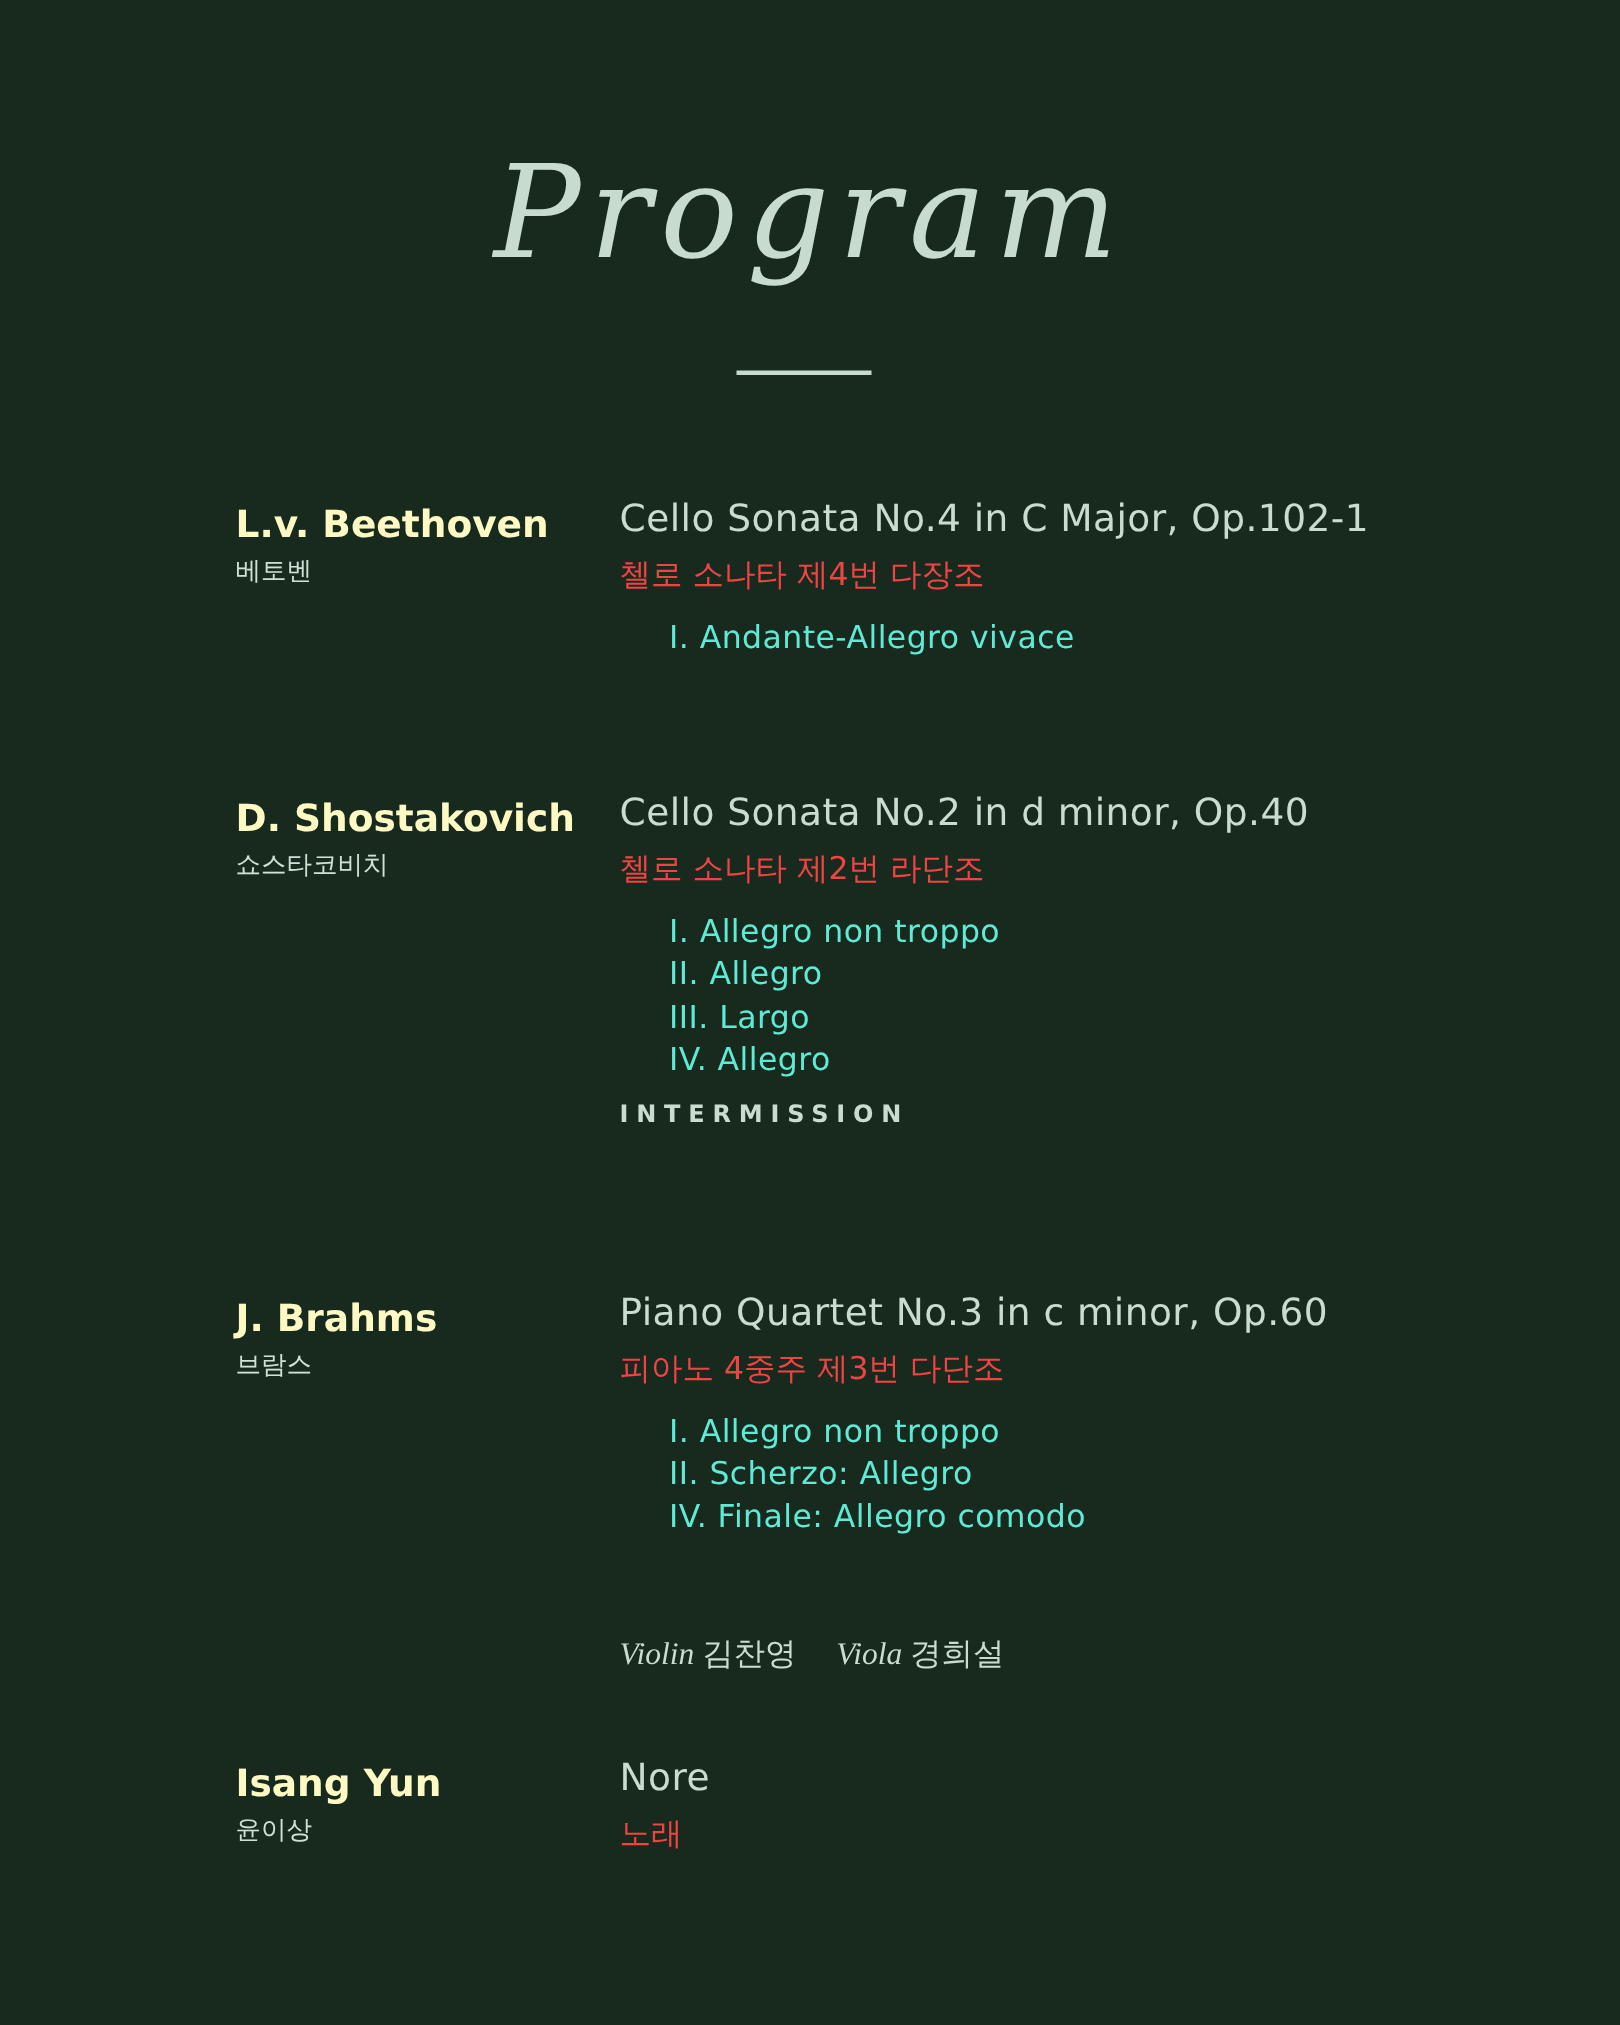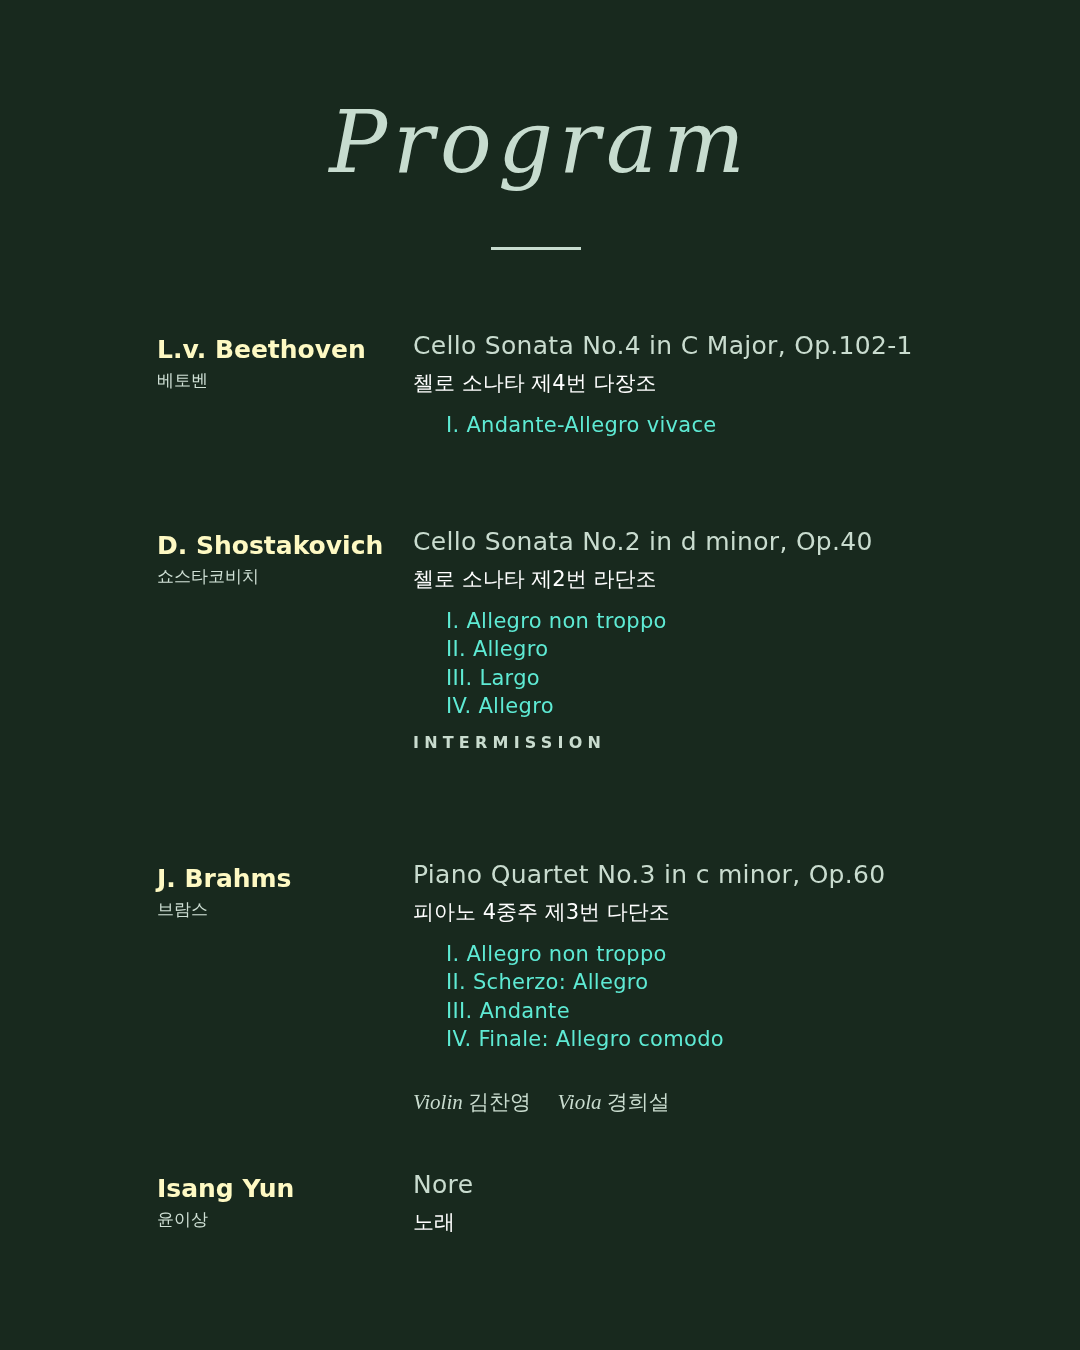--- a/index.html
+++ b/index.html
@@ -34,21 +34,21 @@
     position: absolute; left: 157px; top: 38px;
     font-size: 17px; color: #cfe0d5; white-space: nowrap;
   }
   .work-en {
     position: absolute; left: 413px; top: 0;
     font-size: 25px; color: #c9dccf; white-space: nowrap;
     letter-spacing: 0.3px;
   }
   .work-ko {
     position: absolute; left: 413px; top: 38px;
-    font-size: 21px; color: #ffffff; white-space: nowrap;
+    font-size: 21px; color: #ef4444; white-space: nowrap;
   }
   .movements {
     position: absolute; left: 446px; top: 80px;
     margin: 0; padding: 0; list-style: none;
   }
   .movements li {
     font-size: 21px; line-height: 28.3px; color: #5eead4;
     white-space: nowrap; letter-spacing: 0.3px;
   }
   .performers {
@@ -96,21 +96,20 @@
 <div class="intermission">INTERMISSION</div>
 
 <div class="piece" style="top:860px;">
   <div class="composer-en">J. Brahms</div>
   <div class="composer-ko">브람스</div>
   <div class="work-en">Piano Quartet No.3 in c minor, Op.60</div>
   <div class="work-ko">피아노 4중주 제3번 다단조</div>
   <ul class="movements">
     <li>I. Allegro non troppo</li>
     <li>II. Scherzo: Allegro</li>
-    <li>III. Andante</li>
     <li>IV. Finale: Allegro comodo</li>
   </ul>
   <div class="performers">
     <span class="role">Violin</span>
     <span>김찬영</span>
     <span class="gap"></span>
     <span class="role">Viola</span>
     <span>경희설</span>
   </div>
 </div>

